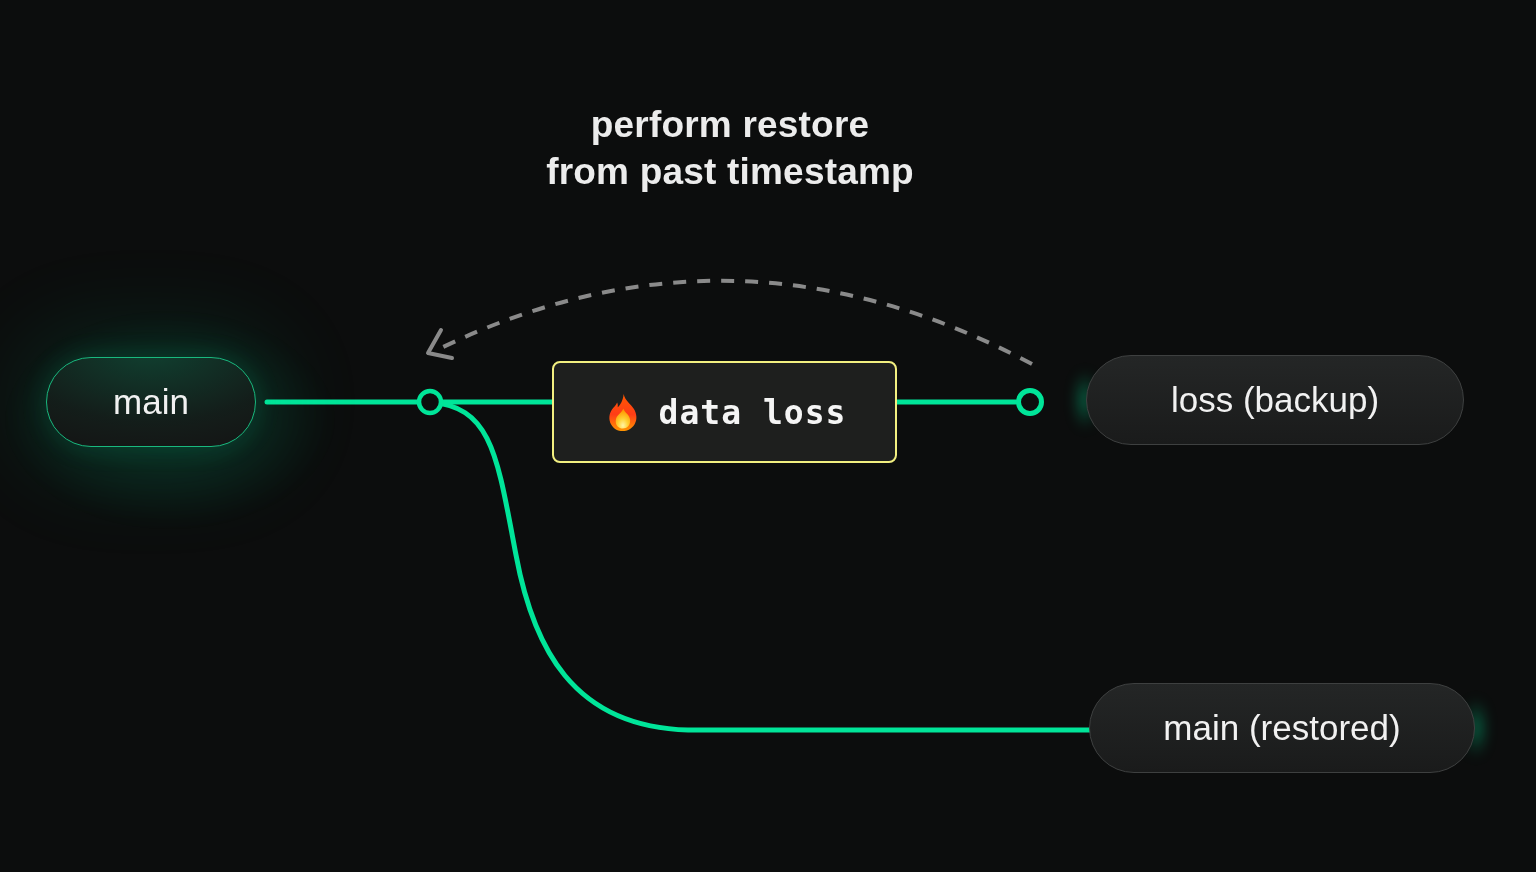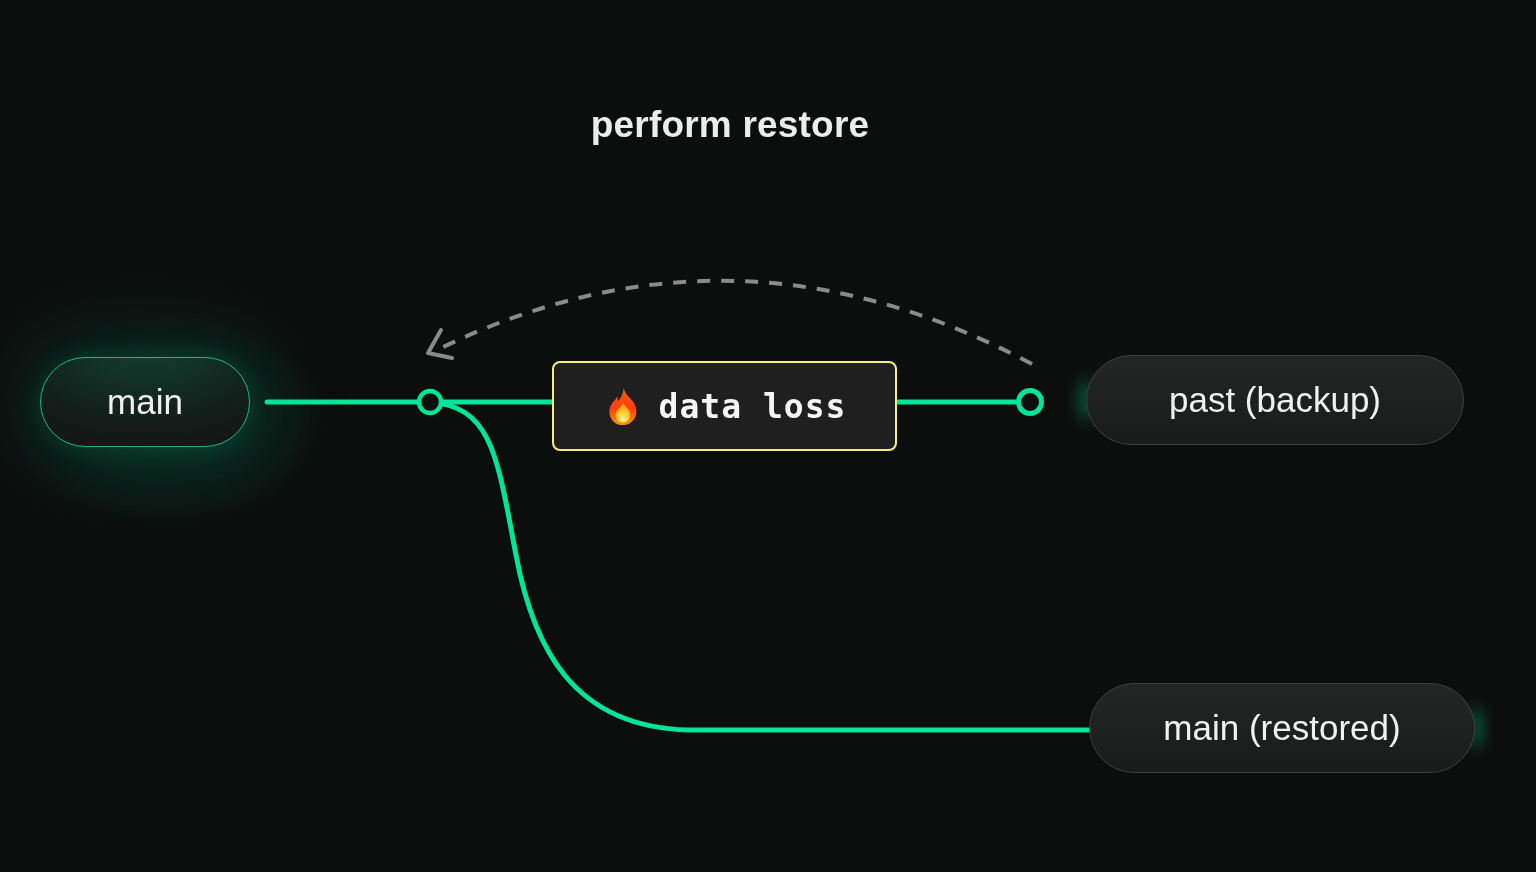--- a/index.html
+++ b/index.html
@@ -29,21 +29,21 @@
   .pill{
     height:90px;
     border-radius:46px;
     display:flex;align-items:center;justify-content:center;
     color:#f1f1f1;
     font-size:35px;
     box-sizing:border-box;
     white-space:nowrap;
   }
   .pill-main{
-    left:40px;top:357px;width:210px;
+    left:46px;top:357px;width:210px;
     border:1.5px solid #19b87e;
     background:
       radial-gradient(120% 150% at 50% -10%, rgba(0,229,153,0.20), rgba(0,229,153,0.03) 55%, rgba(0,0,0,0) 75%),
       #141716;
     box-shadow:0 0 90px 30px rgba(0,229,153,0.10), 0 0 26px 2px rgba(0,229,153,0.12);
     text-align:right;
   }
   .pill-gray{
     border:1.5px solid #3e4040;
     background:linear-gradient(180deg,#242626 0%,#1a1b1b 100%);
@@ -65,21 +65,21 @@
   
   .ambient{
     position:absolute;z-index:0;
     left:-60px;top:270px;width:460px;height:300px;
     background:radial-gradient(closest-side, rgba(0,229,153,0.13), rgba(0,229,153,0) 72%);
     filter:blur(6px);
   }
 
   
   .loss-box{
-    left:552px;top:361px;width:345px;height:90px;
+    left:552px;top:361px;width:345px;height:102px;
     border:2.5px solid #f2ef80;
     border-radius:8px;
     background:#1e1f1e;
     display:flex;align-items:center;justify-content:center;
     gap:16px;
     box-sizing:border-box;
   }
   .loss-box .label{
     font-family:"DejaVu Sans Mono","Liberation Mono",monospace;
     font-weight:bold;
@@ -104,20 +104,21 @@
 
   <path d="M 441 330 L 428 353 L 452 358" fill="none" stroke-width="4" stroke-linecap="round" stroke-linejoin="round" stroke="#8a8a8a"></path>
 
   <circle cx="430" cy="402" r="11" stroke-width="4.5" fill="#0c0d0d" stroke="#00e599"></circle>
 
   <circle cx="1030" cy="402" r="11.5" stroke-width="5" fill="#0c0d0d" stroke="#00e599"></circle>
 </svg>
 
 <div class="caption">
   <div>perform restore</div>
+  <div>from past timestamp</div>
 </div>
 
 <div class="node pill pill-main">
   <span>main</span>
 </div>
 
 <div class="node loss-box">
   <svg class="flame" viewBox="0 0 32 32" aria-hidden="true">
     <defs>
       <linearGradient id="fOuter" x1="0" y1="0" x2="0" y2="1">
@@ -133,21 +134,21 @@
     </defs>
     <path d="M16.5 0.8 C17.6 6.2 22.1 8.6 24.6 12.6 C27 16.4 27.6 21.2 25.3 24.9 C22.9 28.7 19.4 30.4 15.7 30.4 C11.9 30.4 8.4 28.5 6.4 24.9 C4.4 21.3 4.8 16.6 7.2 13.2 C8.6 11.2 10.4 9.9 11.3 7.6 C11.7 8.6 12.1 10 11.7 11.4 C13.8 10 16.2 5.6 16.5 0.8 Z" fill="url(#fOuter)"></path>
     <path d="M16.2 12.5 C17.8 16.2 21.4 17.2 21.7 21.6 C22 25.6 19.3 28.4 15.9 28.4 C12.6 28.4 9.9 25.9 10.2 21.9 C10.5 17.6 14.4 16.4 16.2 12.5 Z" fill="url(#fInner)"></path>
   </svg>
   <span class="label">data loss</span>
 </div>
 
 <div class="pill-wrap pill-backup" style="left:1086px;top:355px;">
   <div class="edge-glow left"></div>
   <div class="pill pill-gray" style="width:378px;">
-    <span>past (backup)</span>
+    <span>loss (backup)</span>
   </div>
 </div>
 
 <div class="pill-wrap pill-restored" style="left:1089px;top:683px;">
   <div class="edge-glow right"></div>
   <div class="pill pill-gray" style="width:386px;">
     <span>main (restored)</span>
   </div>
 </div>
 

